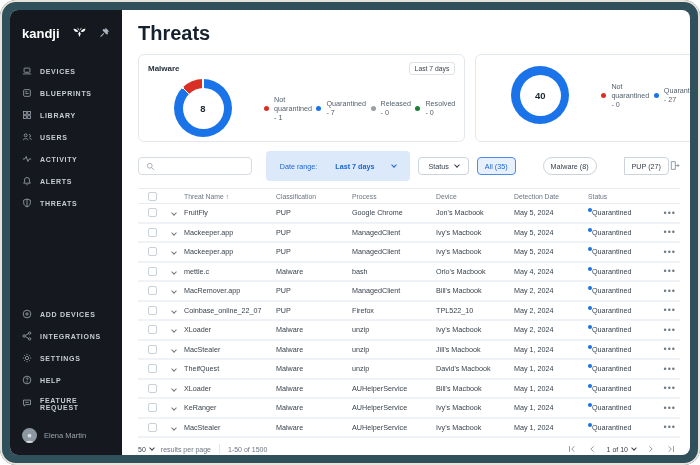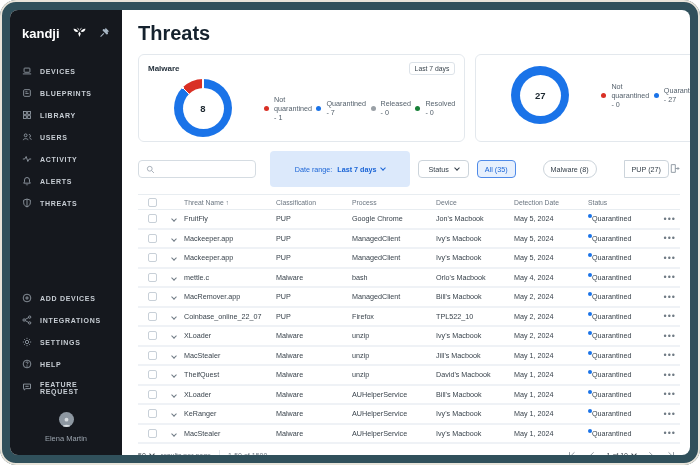--- a/index.html
+++ b/index.html
@@ -11,21 +11,21 @@
 
   
   .sidebar { width:112px; background:#15181e; display:flex; flex-direction:column; padding:12px 0 10px; flex:none; }
   .logo-row { display:flex; align-items:center; justify-content:space-between; padding:2px 12px 0; margin-bottom:18px; }
   .logo { color:#fff; font-weight:bold; font-size:13px; display:flex; align-items:center; gap:12px; }
   .nav { display:flex; flex-direction:column; }
   .nav-item { display:flex; align-items:center; gap:8px; padding:5.5px 12px; color:#c7cdd4;
               font-size:7px; font-weight:700; letter-spacing:.7px; cursor:pointer; }
   .nav-item svg { flex:none; }
   .bottom-nav { margin-top:auto; }
-  .profile { display:flex; align-items:center; gap:7px; padding:12px 12px 2px; color:#9aa3ad; font-size:7.5px;flex-direction:column; }
+  .profile { display:flex; align-items:center; gap:7px; padding:12px 12px 2px; color:#9aa3ad; font-size:7.5px; }
   .avatar { width:15px; height:15px; border-radius:50%; background:#8d97a1; overflow:hidden; display:flex; align-items:flex-end; justify-content:center; }
 
   
   .main { flex:1; display:flex; flex-direction:column; padding:8px 10px 8px 16px; overflow:hidden; }
   .page-title { font-size:20px; font-weight:700; color:#15222e; margin:4px 0 9px; }
 
   .cards { display:flex; gap:10px; }
   .card { flex:1; border:1px solid #e3e8ed; border-radius:6px; padding:7px 9px 5px; height:88px; background:#fff; }
   .card-head { display:flex; justify-content:space-between; align-items:center; }
   .card-title { font-size:8px; font-weight:700; color:#27333e; }
@@ -37,21 +37,21 @@
   .legend { margin-left:32px; display:flex; gap:4.5px; }
   .lg { display:flex; align-items:center; gap:5px; font-size:7.2px; color:#55616c; }
   .ldot { width:5px; height:5px; border-radius:50%; flex:none; }
   .dot-red{background:#d93025;} .dot-blue{background:#1a73e8;} .dot-gray{background:#9aa0a6;} .dot-green{background:#188038;}
 
   
   .filter-row { display:flex; align-items:center; margin:9px 0 7px; }
   .search { display:flex; align-items:center; gap:5px; border:1px solid #d5dce2; border-radius:4px; height:18px; padding:0 7px; width:182px; background:#fff; }
   .search input { border:none; outline:none; width:100%; font-size:7.2px; color:#3a444d; font-family:inherit; }
   .search input::placeholder { color:#8a949e; }
-  .pill-date { display:flex; align-items:center; gap:5px; background:#dce9fb; border-radius:4px; height:36px; padding:0 25px;
+  .pill-date { display:flex; align-items:center; gap:18px; background:#dce9fb; border-radius:4px; height:30px; padding:0 14px;
                font-size:7.2px; color:#1a64d6; margin-left:14px; cursor:pointer; white-space:nowrap; }
   .pill-date b { font-weight:700; }
   .btn-status { display:flex; align-items:center; gap:6px; border:1px solid #ccd4db; border-radius:4px; height:18px; padding:0 9px;
                 font-size:7.2px; color:#333e48; margin-left:8px; background:#fff; cursor:pointer; }
   .tabs { display:flex; margin-left:8px;gap:28px; }
   .tab { border:1px solid #ccd4db; height:18px; display:flex; align-items:center; padding:0 7px; font-size:7.2px;
          color:#333e48; background:#fff; cursor:pointer; white-space:nowrap; }
   .tab + .tab { margin-left:-1px;border-radius:9px; }
   .tab.first { border-radius:4px 0 0 4px; }
   .tab.last  { border-radius:0 4px 4px 0; }
@@ -248,21 +248,21 @@
                   <span>Resolved - 0</span>
                 </div>
           </div>
         </div>
       </div>
 
       <div class="card">
         <div class="card-body">
           <div class="donut" style="background: rgb(26, 115, 232);">
             <div class="hole">
-                  <span>27</span>
+                  <span>40</span>
                 </div>
           </div>
           <div class="legend">
             <div class="lg">
                   <span class="ldot dot-red"></span>
                   <span>Not quarantined - 0</span>
                 </div>
             <div class="lg">
                   <span class="ldot dot-blue"></span>
                   <span>Quarantined - 27</span>

